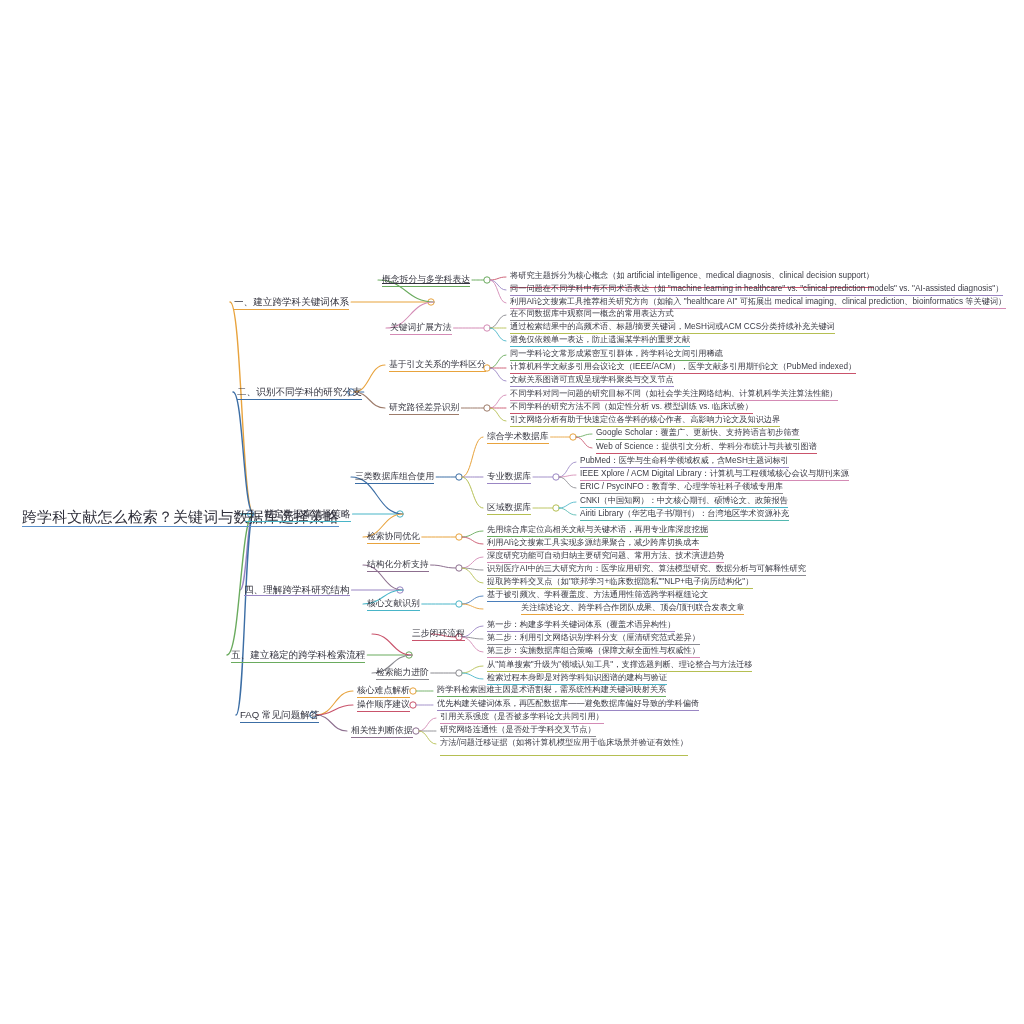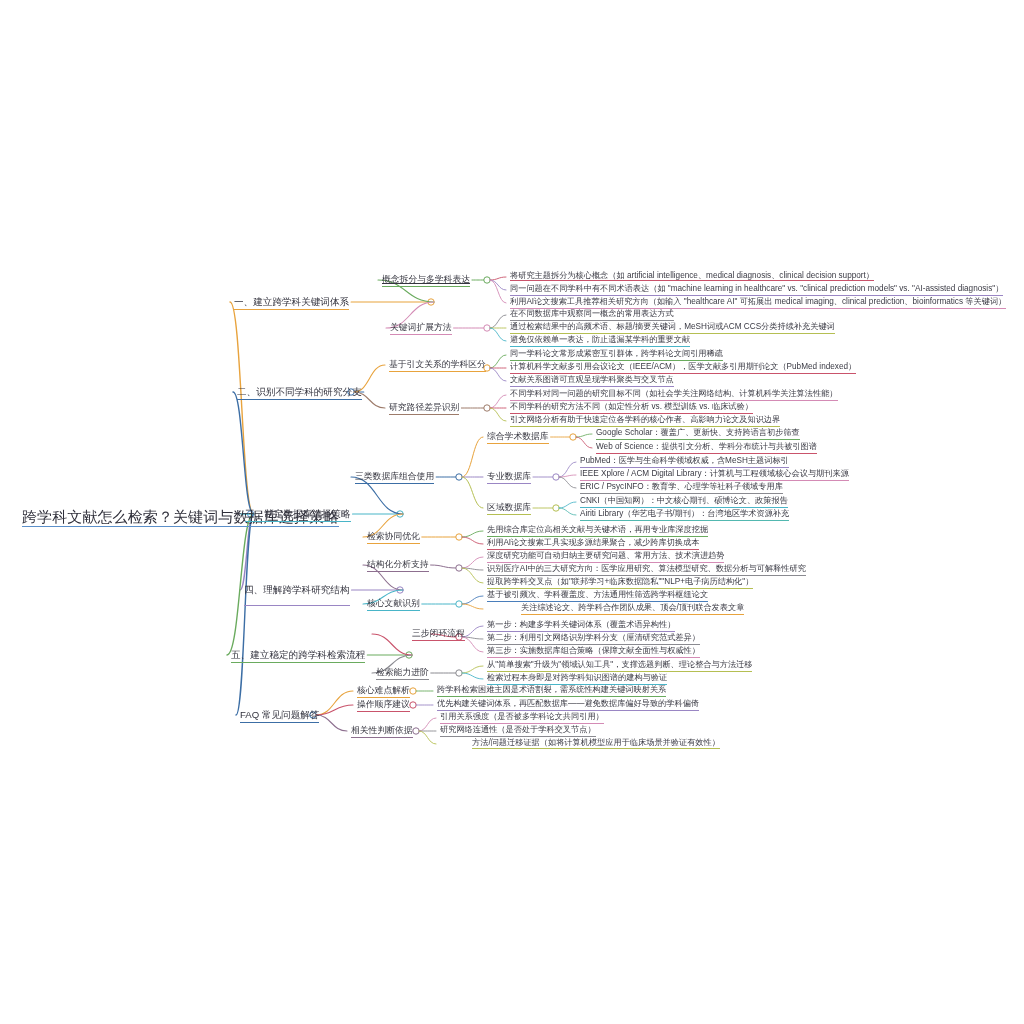--- a/index.html
+++ b/index.html
@@ -120,21 +120,21 @@
       <path d="M 414.578125 731 C 413.7890625 731, 413.7890625 731, 413 731" fill="none" stroke="#8d6f8f" stroke-width="1" stroke-linecap="round"></path>
       <circle cx="416" cy="731" r="3.2" fill="#ffffff" stroke="#8d6f8f" stroke-width="1"></circle>
       <path d="M 419 731 C 427.5 731, 427.5 718, 436 718" fill="none" stroke="#d48bb5" stroke-width="0.9" stroke-linecap="round"></path>
       <path d="M 419 731 C 427.5 731, 427.5 731, 436 731" fill="none" stroke="#8a8a90" stroke-width="0.9" stroke-linecap="round"></path>
       <path d="M 419 731 C 427.5 731, 427.5 744, 436 744" fill="none" stroke="#b5bf52" stroke-width="0.9" stroke-linecap="round"></path>
     </svg>
   <div id="labels">
       <div class="node root" style="left: 22px; top: 509px; border-bottom: 1px solid rgb(91, 143, 201); padding-bottom: 2px;">跨学科文献怎么检索？关键词与数据库选择策略</div>
       <div class="node lvl1" style="left: 234px; top: 297px; border-bottom: 1px solid rgb(232, 163, 61); padding-bottom: 2px;">一、建立跨学科关键词体系</div>
       <div class="node lvl2" style="left: 382px; top: 275px; border-bottom: 1px solid rgb(106, 171, 94); padding-bottom: 2px; text-decoration: underline;">概念拆分与多学科表达</div>
-      <div class="node leaf" style="left: 510px; top: 272px; border-bottom: 1px solid rgb(201, 83, 107); padding-bottom: 0;">将研究主题拆分为核心概念（如 artificial intelligence、medical diagnosis、clinical decision support）</div>
+      <div class="node leaf" style="left: 510px; top: 272px; border-bottom: 1px solid rgb(201, 83, 107); padding-bottom: 7px;">将研究主题拆分为核心概念（如 artificial intelligence、medical diagnosis、clinical decision support）</div>
       <div class="node leaf" style="left: 510px; top: 285px; border-bottom: 1px solid rgb(154, 134, 196); padding-bottom: 2px;">同一问题在不同学科中有不同术语表达（如 "machine learning in healthcare" vs. "clinical prediction models" vs. "AI-assisted diagnosis"）</div>
       <div class="node leaf" style="left: 510px; top: 298px; border-bottom: 1px solid rgb(212, 139, 181); padding-bottom: 2px;">利用AI论文搜索工具推荐相关研究方向（如输入 "healthcare AI" 可拓展出 medical imaging、clinical prediction、bioinformatics 等关键词）</div>
       <div class="node lvl2" style="left: 390px; top: 323px; border-bottom: 1px solid rgb(212, 139, 181); padding-bottom: 2px;">关键词扩展方法</div>
       <div class="node leaf" style="left: 510px; top: 310px; border-bottom: 1px solid rgb(138, 138, 144); padding-bottom: 2px;">在不同数据库中观察同一概念的常用表达方式</div>
       <div class="node leaf" style="left: 510px; top: 323px; border-bottom: 1px solid rgb(181, 191, 82); padding-bottom: 2px;">通过检索结果中的高频术语、标题/摘要关键词，MeSH词或ACM CCS分类持续补充关键词</div>
       <div class="node leaf" style="left: 510px; top: 336px; border-bottom: 1px solid rgb(73, 181, 200); padding-bottom: 2px;">避免仅依赖单一表达，防止遗漏某学科的重要文献</div>
       <div class="node lvl1" style="left: 237px; top: 387px; border-bottom: 1px solid rgb(60, 110, 165); padding-bottom: 2px;">二、识别不同学科的研究分支</div>
       <div class="node lvl2" style="left: 389px; top: 360px; border-bottom: 1px solid rgb(232, 163, 61); padding-bottom: 2px;">基于引文关系的学科区分</div>
       <div class="node leaf" style="left: 510px; top: 350px; border-bottom: 1px solid rgb(106, 171, 94); padding-bottom: 2px;">同一学科论文常形成紧密互引群体，跨学科论文间引用稀疏</div>
       <div class="node leaf" style="left: 510px; top: 363px; border-bottom: 1px solid rgb(201, 83, 107); padding-bottom: 2px;">计算机科学文献多引用会议论文（IEEE/ACM），医学文献多引用期刊论文（PubMed indexed）</div>
@@ -151,21 +151,21 @@
       <div class="node lvl2" style="left: 487px; top: 472px; border-bottom: 1px solid rgb(154, 134, 196); padding-bottom: 2px;">专业数据库</div>
       <div class="node leaf" style="left: 580px; top: 457px; border-bottom: 1px solid rgb(154, 134, 196); padding-bottom: 2px;">PubMed：医学与生命科学领域权威，含MeSH主题词标引</div>
       <div class="node leaf" style="left: 580px; top: 470px; border-bottom: 1px solid rgb(212, 139, 181); padding-bottom: 2px;">IEEE Xplore / ACM Digital Library：计算机与工程领域核心会议与期刊来源</div>
       <div class="node leaf" style="left: 580px; top: 483px; border-bottom: 1px solid rgb(138, 138, 144); padding-bottom: 2px;">ERIC / PsycINFO：教育学、心理学等社科子领域专用库</div>
       <div class="node lvl2" style="left: 487px; top: 503px; border-bottom: 1px solid rgb(181, 191, 82); padding-bottom: 2px;">区域数据库</div>
       <div class="node leaf" style="left: 580px; top: 497px; border-bottom: 1px solid rgb(73, 181, 200); padding-bottom: 2px;">CNKI（中国知网）：中文核心期刊、硕博论文、政策报告</div>
       <div class="node leaf" style="left: 580px; top: 510px; border-bottom: 1px solid rgb(82, 184, 176); padding-bottom: 2px; text-align: right;">Airiti Library（华艺电子书/期刊）：台湾地区学术资源补充</div>
       <div class="node lvl2" style="left: 367px; top: 532px; border-bottom: 1px solid rgb(232, 163, 61); padding-bottom: 2px;">检索协同优化</div>
       <div class="node leaf" style="left: 487px; top: 526px; border-bottom: 1px solid rgb(106, 171, 94); padding-bottom: 2px;">先用综合库定位高相关文献与关键术语，再用专业库深度挖掘</div>
       <div class="node leaf" style="left: 487px; top: 539px; border-bottom: 1px solid rgb(201, 83, 107); padding-bottom: 2px;">利用AI论文搜索工具实现多源结果聚合，减少跨库切换成本</div>
-      <div class="node lvl1" style="left: 244px; top: 585px; border-bottom: 1px solid rgb(154, 134, 196); padding-bottom: 10px;">四、理解跨学科研究结构</div>
+      <div class="node lvl1" style="left: 244px; top: 585px; border-bottom: 1px solid rgb(154, 134, 196); padding-bottom: 0;">四、理解跨学科研究结构</div>
       <div class="node lvl2" style="left: 367px; top: 560px; border-bottom: 1px solid rgb(141, 111, 143); padding-bottom: 2px;">结构化分析支持</div>
       <div class="node leaf" style="left: 487px; top: 552px; border-bottom: 1px solid rgb(212, 139, 181); padding-bottom: 2px;">深度研究功能可自动归纳主要研究问题、常用方法、技术演进趋势</div>
       <div class="node leaf" style="left: 487px; top: 565px; border-bottom: 1px solid rgb(138, 138, 144); padding-bottom: 2px;">识别医疗AI中的三大研究方向：医学应用研究、算法模型研究、数据分析与可解释性研究</div>
       <div class="node leaf" style="left: 487px; top: 578px; border-bottom: 1px solid rgb(181, 191, 82); padding-bottom: 2px;">提取跨学科交叉点（如"联邦学习+临床数据隐私""NLP+电子病历结构化"）</div>
       <div class="node lvl2" style="left: 367px; top: 599px; border-bottom: 1px solid rgb(73, 181, 200); padding-bottom: 2px;">核心文献识别</div>
       <div class="node leaf" style="left: 487px; top: 591px; border-bottom: 1px solid rgb(74, 126, 187); padding-bottom: 2px;">基于被引频次、学科覆盖度、方法通用性筛选跨学科枢纽论文</div>
       <div class="node leaf" style="left: 487px; top: 604px; border-bottom: 1px solid rgb(232, 163, 61); padding-bottom: 2px; margin-left: 34px;">关注综述论文、跨学科合作团队成果、顶会/顶刊联合发表文章</div>
       <div class="node lvl1" style="left: 231px; top: 650px; border-bottom: 1px solid rgb(106, 171, 94); padding-bottom: 2px;">五、建立稳定的跨学科检索流程</div>
       <div class="node lvl2" style="left: 376px; top: 629px; border-bottom: 1px solid rgb(201, 83, 107); padding-bottom: 2px; margin-left: 36px;">三步闭环流程</div>
       <div class="node leaf" style="left: 487px; top: 621px; border-bottom: 1px solid rgb(154, 134, 196); padding-bottom: 2px;">第一步：构建多学科关键词体系（覆盖术语异构性）</div>
@@ -175,15 +175,15 @@
       <div class="node leaf" style="left: 487px; top: 661px; border-bottom: 1px solid rgb(181, 191, 82); padding-bottom: 2px;">从"简单搜索"升级为"领域认知工具"，支撑选题判断、理论整合与方法迁移</div>
       <div class="node leaf" style="left: 487px; top: 674px; border-bottom: 1px solid rgb(73, 181, 200); padding-bottom: 2px;">检索过程本身即是对跨学科知识图谱的建构与验证</div>
       <div class="node lvl1" style="left: 240px; top: 710px; border-bottom: 1px solid rgb(60, 110, 165); padding-bottom: 2px;">FAQ 常见问题解答</div>
       <div class="node lvl2" style="left: 357px; top: 686px; border-bottom: 1px solid rgb(232, 163, 61); padding-bottom: 2px;">核心难点解析</div>
       <div class="node leaf" style="left: 437px; top: 686px; border-bottom: 1px solid rgb(106, 171, 94); padding-bottom: 2px;">跨学科检索困难主因是术语割裂，需系统性构建关键词映射关系</div>
       <div class="node lvl2" style="left: 357px; top: 700px; border-bottom: 1px solid rgb(201, 83, 107); padding-bottom: 2px;">操作顺序建议</div>
       <div class="node leaf" style="left: 437px; top: 700px; border-bottom: 1px solid rgb(154, 134, 196); padding-bottom: 2px;">优先构建关键词体系，再匹配数据库——避免数据库偏好导致的学科偏倚</div>
       <div class="node lvl2" style="left: 351px; top: 726px; border-bottom: 1px solid rgb(141, 111, 143); padding-bottom: 2px;">相关性判断依据</div>
       <div class="node leaf" style="left: 440px; top: 713px; border-bottom: 1px solid rgb(212, 139, 181); padding-bottom: 2px;">引用关系强度（是否被多学科论文共同引用）</div>
       <div class="node leaf" style="left: 440px; top: 726px; border-bottom: 1px solid rgb(138, 138, 144); padding-bottom: 2px;">研究网络连通性（是否处于学科交叉节点）</div>
-      <div class="node leaf" style="left: 440px; top: 739px; border-bottom: 1px solid rgb(181, 191, 82); padding-bottom: 1px; margin-left: 32px;">方法/问题迁移证据（如将计算机模型应用于临床场景并验证有效性）</div>
+      <div class="node leaf" style="left: 440px; top: 739px; border-bottom: 1px solid rgb(181, 191, 82); padding-bottom: 8px;">方法/问题迁移证据（如将计算机模型应用于临床场景并验证有效性）</div>
     </div>
 </div>
 
 </body></html>

